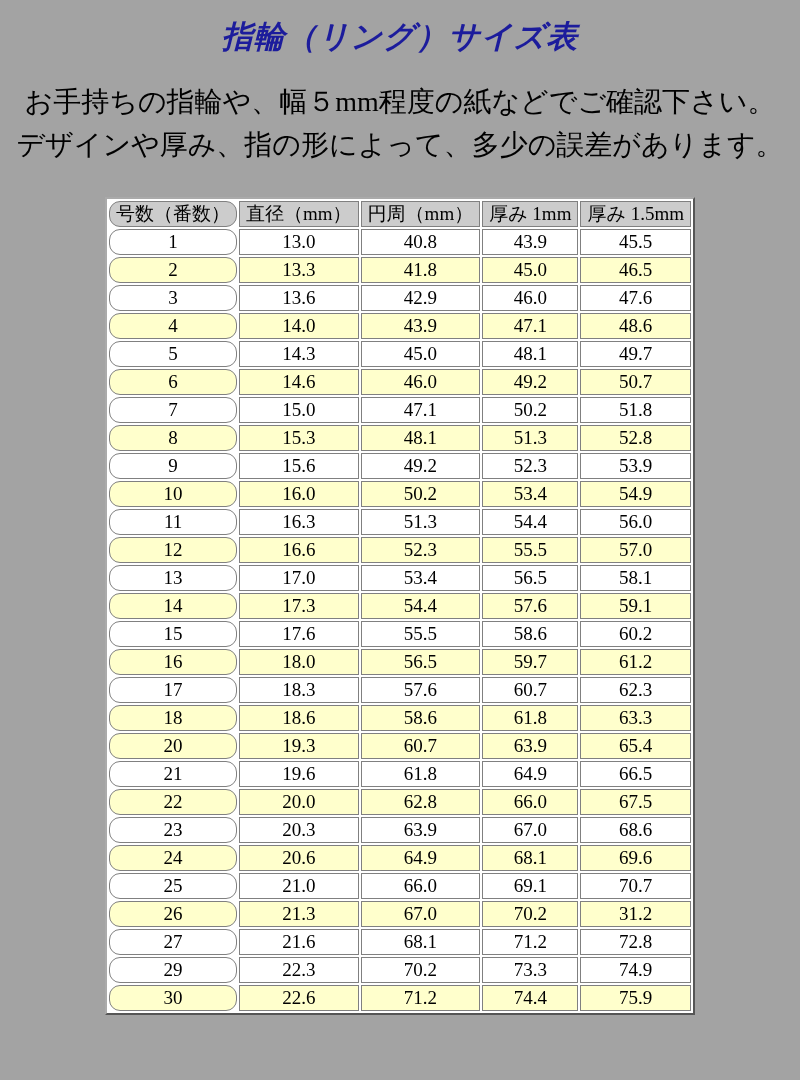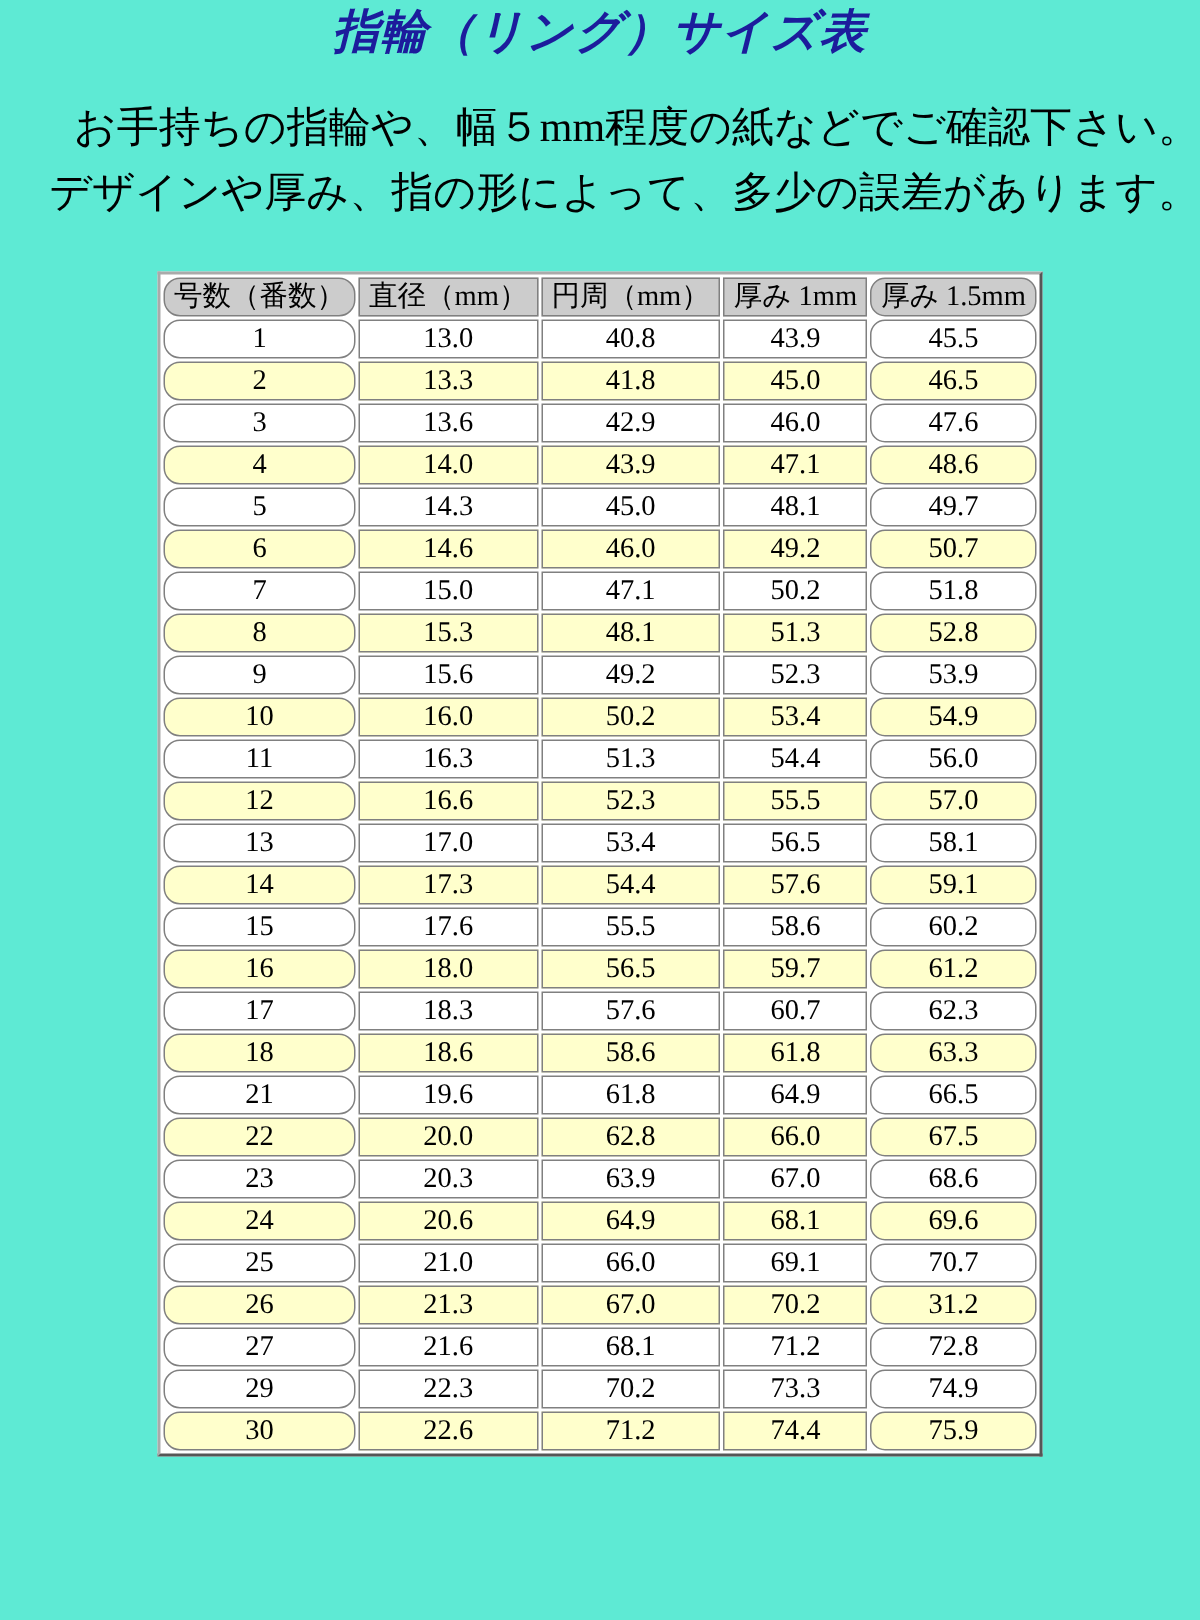--- a/index.html
+++ b/index.html
@@ -6,35 +6,35 @@
     margin: 0;
     padding: 0;
     background: #ffffff;
     font-family: "Liberation Serif", "DejaVu Serif", serif;
     color: #000000;
   }
   .page {
     width: 800px;
     min-height: 1080px;
     margin: 0 auto;
-    background: #5eead4;
+    background: #a3a3a3;
     box-sizing: border-box;
-    padding-top: 0;
+    padding-top: 16px;
   }
   .page-title {
     text-align: center;
     font-size: 31px;
     font-weight: bold;
     font-style: italic;
     color: #1c1c9c;
     letter-spacing: 1px;
     margin: 0 0 22px 0;
   }
   .intro {
-    text-align: right;
+    text-align: center;
     font-size: 28px;
     line-height: 1.55;
     margin: 0 auto;
     white-space: nowrap;
   }
   .intro .line {
     display: block;
   }
   table.size-table {
     margin: 30px auto 0 auto;
@@ -59,21 +59,21 @@
     background: #cccccc;
     white-space: nowrap;
   }
   table.size-table tr.alt td {
     background: #ffffcc;
   }
   .col-num   { width: 100px; border-radius: 11px; }
   .col-dia   { width: 92px; }
   .col-circ  { width: 92px; }
   .col-t1    { width: 72px; }
-  .col-t15   { width: 86px; border-radius: 10px; }
+  .col-t15   { width: 86px; }
 </style>
 </head>
 <body>
 
 <div class="page">
 
   <h1 class="page-title">指輪（リング）サイズ表</h1>
 
   <div class="intro">
     <span class="line">お手持ちの指輪や、幅５mm程度の紙などでご確認下さい。</span>
@@ -210,20 +210,27 @@
           <td class="col-t1">60.7</td>
           <td class="col-t15">62.3</td>
         </tr>
         <tr class="alt">
           <td class="col-num">18</td>
           <td class="col-dia">18.6</td>
           <td class="col-circ">58.6</td>
           <td class="col-t1">61.8</td>
           <td class="col-t15">63.3</td>
         </tr>
+        <tr class="alt">
+          <td class="col-num">20</td>
+          <td class="col-dia">19.3</td>
+          <td class="col-circ">60.7</td>
+          <td class="col-t1">63.9</td>
+          <td class="col-t15">65.4</td>
+        </tr>
         <tr>
           <td class="col-num">21</td>
           <td class="col-dia">19.6</td>
           <td class="col-circ">61.8</td>
           <td class="col-t1">64.9</td>
           <td class="col-t15">66.5</td>
         </tr>
         <tr class="alt">
           <td class="col-num">22</td>
           <td class="col-dia">20.0</td>

